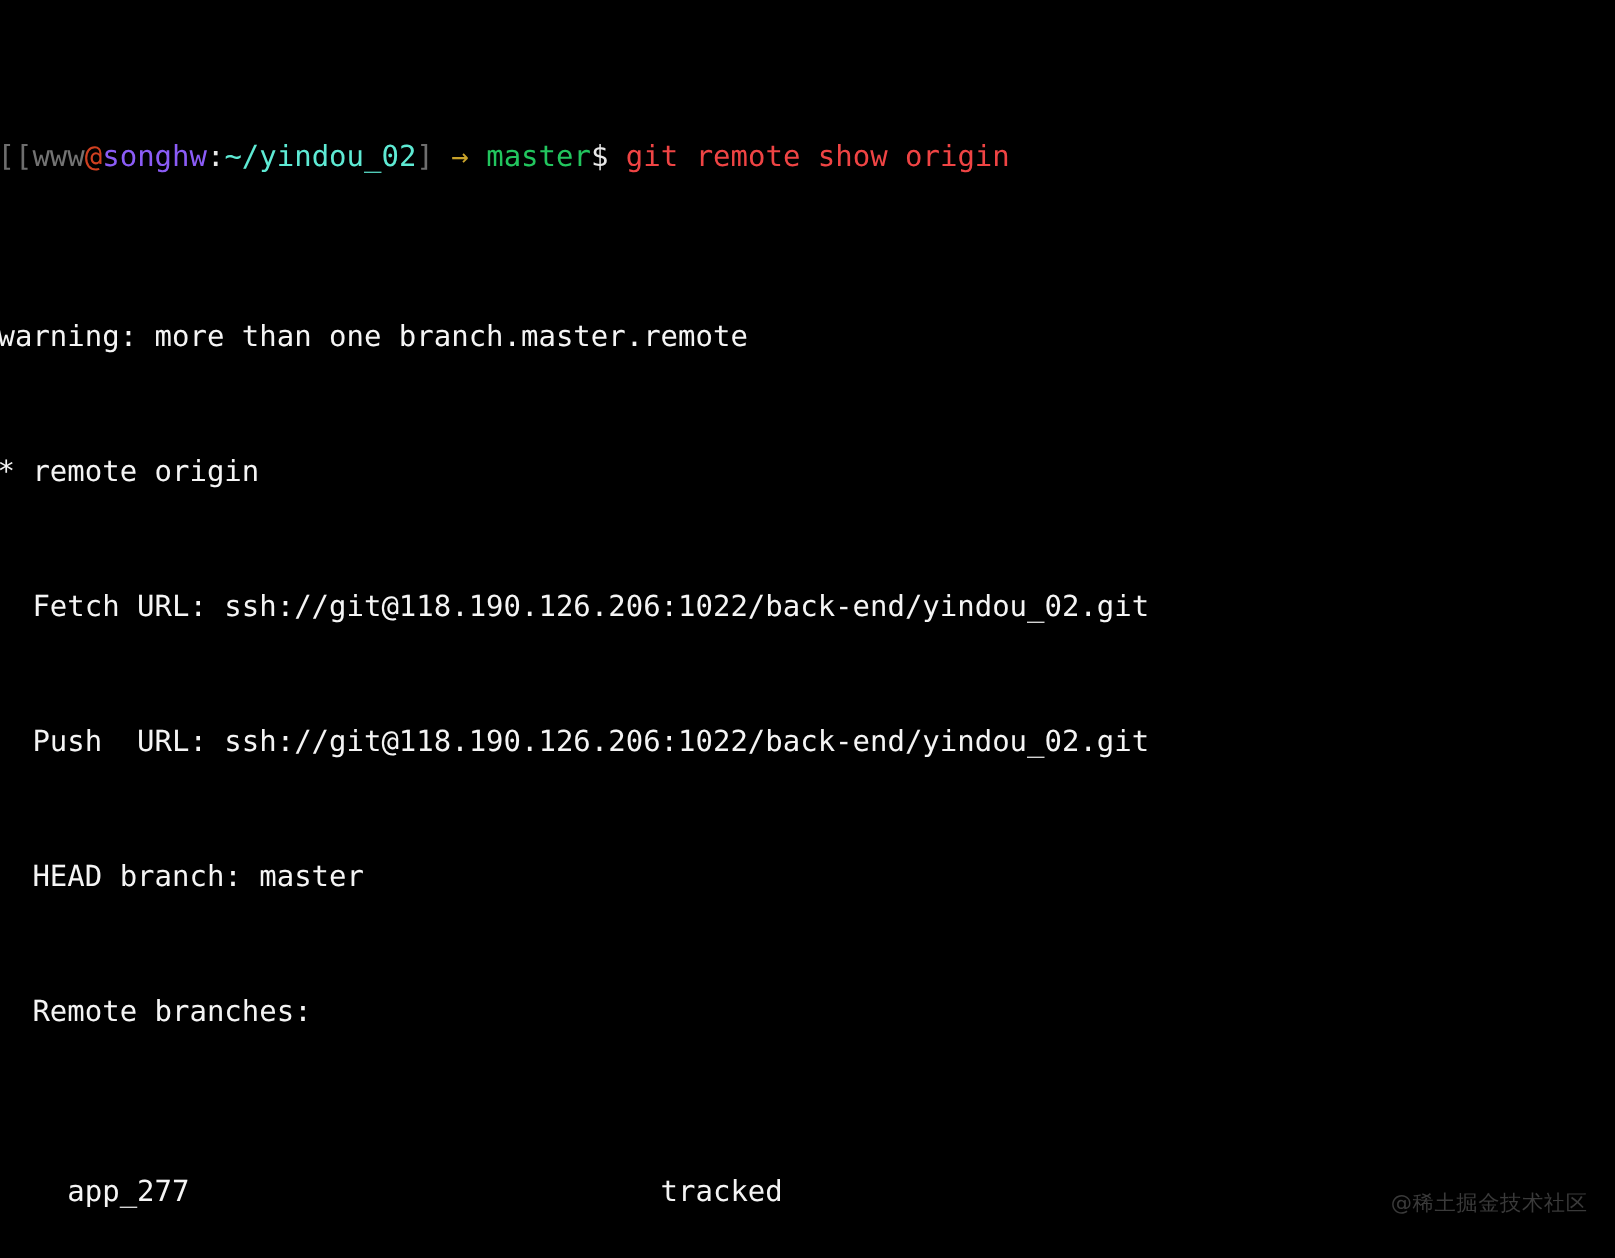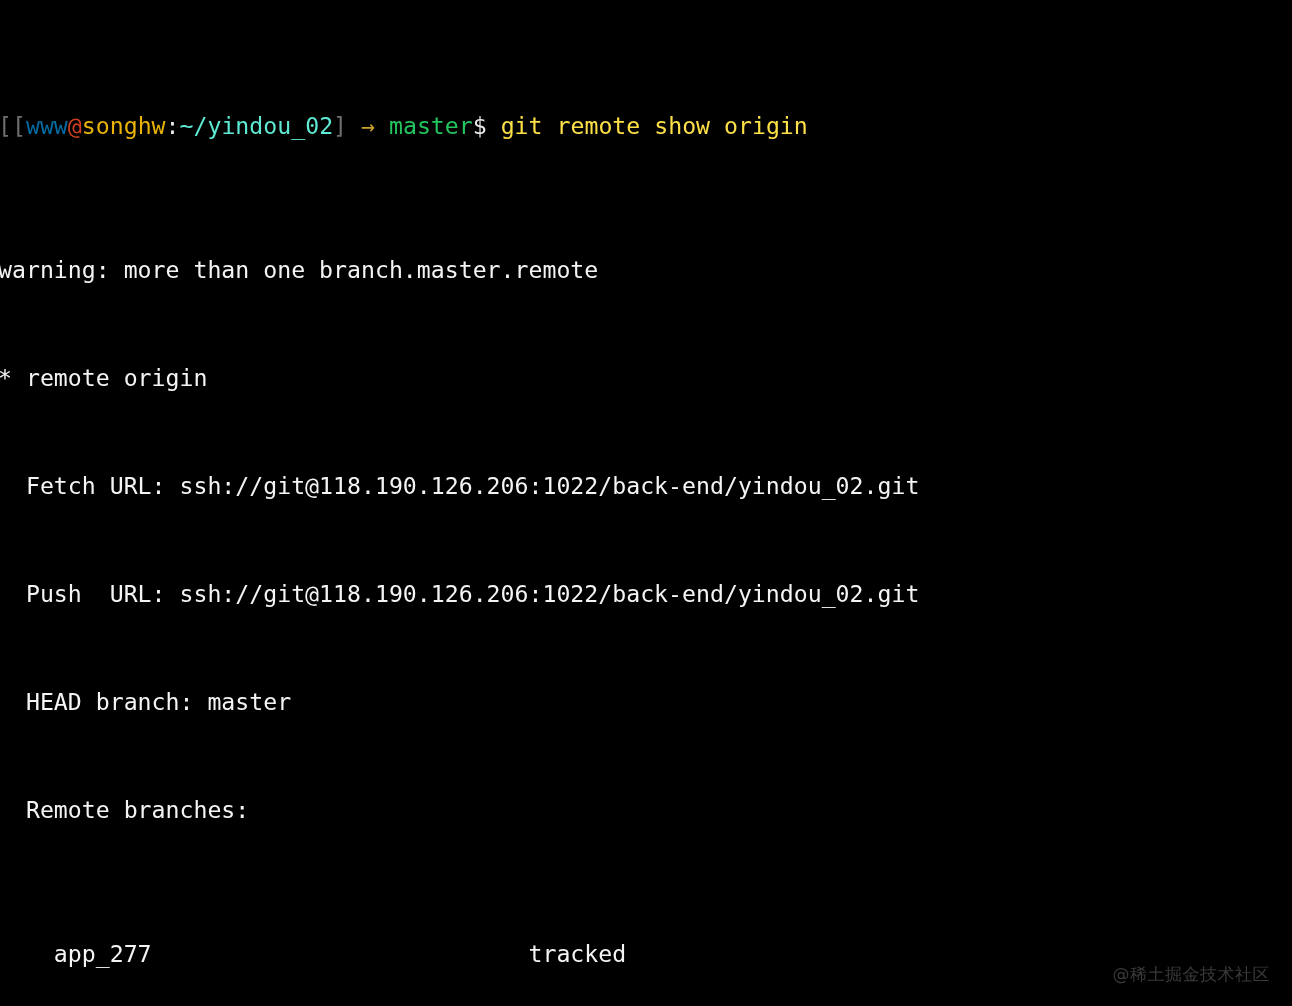--- a/index.html
+++ b/index.html
@@ -29,35 +29,35 @@
     width: 1300px;
     white-space: pre;
   }
   .line {
     height: 36px;
     white-space: pre;
     display: block;
   }
   
   .c-bracket { color: #6e6e6e; }
-  .c-user    { color: #0369a1; }
+  .c-user    { color: #737373; }
   .c-at      { color: #d04020; }
-  .c-host    { color: #eab308; }
+  .c-host    { color: #8b5cf6; }
   .c-colon   { color: #e8e8e8; }
   .c-path    { color: #5eead4; }
   .c-arrow   { color: #c8a22a; }
   .c-branch  { color: #22c55e; }
   .c-dollar  { color: #e8e8e8; }
-  .c-cmd     { color: #fde047; }
+  .c-cmd     { color: #ef4444; }
   .c-out     { color: #f4f4f4; }
 
   #watermark {
     position: absolute;
     right: 22px;
-    bottom: 22px;
+    bottom: 33px;
     font-family: "DejaVu Sans", "Liberation Sans", sans-serif;
     font-size: 17px;
     line-height: 20px;
     color: #3a3a3a;
     letter-spacing: 0.5px;
     white-space: pre;
     user-select: none;
   }
 </style>
 </head>

